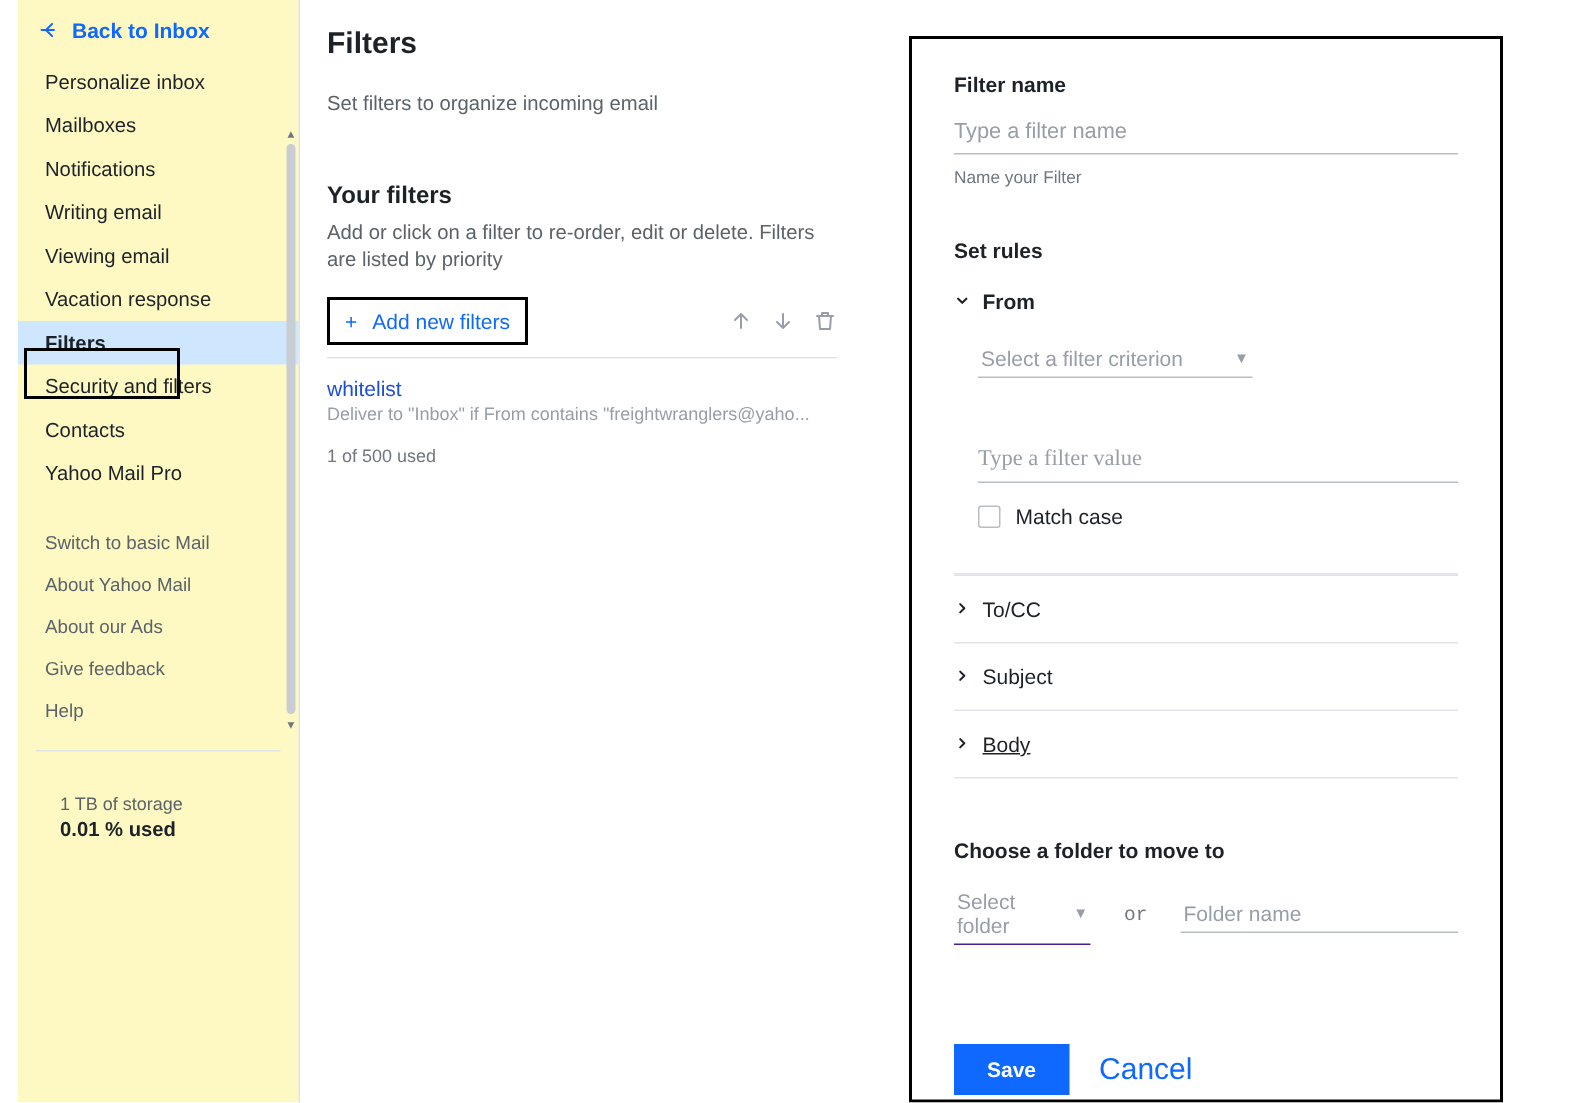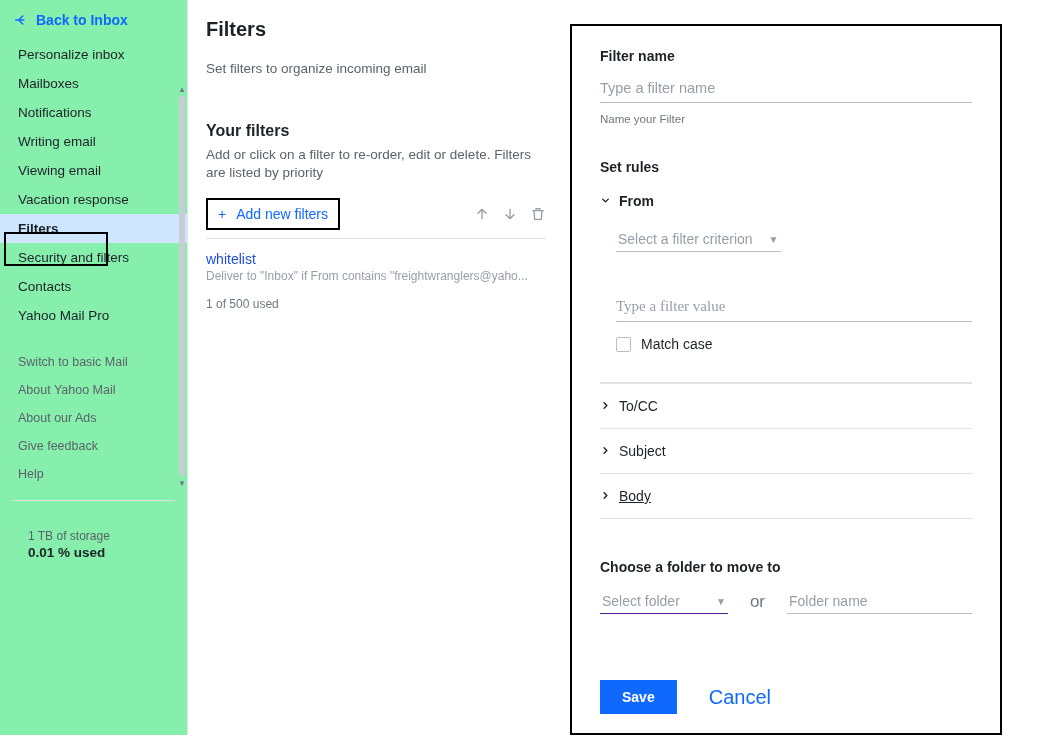--- a/index.html
+++ b/index.html
@@ -1,21 +1,21 @@
 <!DOCTYPE html>
 <html><head>
 <meta charset="utf-8">
 <style>
 * { box-sizing: border-box; margin: 0; padding: 0; font-family: -apple-system, BlinkMacSystemFont, "Segoe UI", Helvetica, Arial, sans-serif; }
 body { width: 1050px; height: 735px; background: #fff; color: #1d2228; overflow: hidden; }
 
 .page { display: flex; height: 100%; }
 
 
-.sidebar { width: 188px; border-right: 1px solid #e0e4e9; display: flex; flex-direction: column; background: #86efac; position: relative; }
+.sidebar { width: 188px; border-right: 1px solid #e0e4e9; display: flex; flex-direction: column; background: #fef9c3; position: relative; margin-left: 12px; }
 .back-link { display: flex; align-items: center; gap: 8px; color: #0f69ff; font-weight: 600; font-size: 14px; padding: 12px 14px; cursor: pointer; }
 .back-link svg { width: 14px; height: 14px; }
 .nav-list { position: relative; }
 .nav-item { font-size: 13.5px; padding: 7px 18px; cursor: pointer; color: #1d2228; }
 .nav-item.active { background: #cfe6ff; font-weight: 700; }
 .nav-item.small { font-size: 12.5px; color: #5b636a; }
 .nav-divider { border: none; border-top: 1px solid #e0e4e9; margin: 12px 12px 10px; }
 .storage { padding: 18px 0 0 28px; font-size: 12px; color: #5b636a; }
 .storage .used { font-weight: 700; color: #1d2228; font-size: 13.5px; margin-top: 2px; }
 .sidebar-scroll { position: absolute; right: 1px; top: 44px; width: 8px; height: 420px; display:flex; flex-direction:column; align-items:center; }
@@ -34,47 +34,47 @@
 .add-filter { display: inline-flex; align-items: center; gap: 10px; color: #0f69ff; font-size: 14px; padding: 6px 10px; cursor: pointer; border: 2px solid #000; }
 .row-icons { margin-left: auto; display: flex; gap: 12px; color: #979ea8; }
 .row-icons svg { width: 16px; height: 16px; }
 
 .filter-entry { margin-top: 12px; width: 340px; }
 .filter-entry .name { font-size: 14px; color: #1d4ed8; }
 .filter-entry .desc { font-size: 12px; color: #979ea8; margin-top: 2px; }
 .usage { font-size: 12px; color: #6e7780; margin-top: 14px; }
 
 
-.panel { width: 432px; margin: 24px 48px 0 0; border: 2px solid #000; padding: 22px 28px 24px; display: flex; flex-direction: column; }
+.panel { width: 396px; margin: 24px 48px 0 0; border: 2px solid #000; padding: 22px 28px 24px; display: flex; flex-direction: column; }
 .panel-label { font-size: 14px; font-weight: 700; margin-bottom: 10px; }
 .line-input { width: 100%; border: none; border-bottom: 1px solid #b9bdc5; font-size: 14.5px; padding: 6px 0; outline: none; color:#1d2228; }
 .line-input::placeholder { color: #979ea8; }
 .hint { font-size: 11.5px; color: #6e7780; margin-top: 10px; }
 
 .rules-label { font-size: 14px; font-weight: 700; margin-top: 34px; }
 .rule-head { display: flex; align-items: center; gap: 8px; font-size: 14px; font-weight: 600; margin-top: 18px; cursor: pointer; }
 .rule-head.sub { font-weight: 500; padding: 14px 0; border-top: 1px solid #e0e4e9; margin-top: 0; }
 .rule-body { padding: 18px 0 8px 16px; }
-.dropdown { display: inline-flex; align-items: center; border-bottom: 1px solid #b9bdc5; color: #979ea8; font-size: 14px; padding: 4px 2px; cursor: pointer; gap: 16px; }
+.dropdown { display: inline-flex; align-items: center; border-bottom: 1px solid #b9bdc5; color: #979ea8; font-size: 14px; padding: 4px 2px; cursor: pointer; gap: 34px; }
 .drop-caret { font-size: 10px; color: #979ea8; }
 .value-input { width: 100%; border: none; border-bottom: 1px solid #b9bdc5; font-size: 15px; padding: 6px 0; outline: none; margin-top: 40px; font-family: Liberation Serif, serif; }
 .value-input::placeholder { color: #979ea8; }
 .match-row { display: flex; align-items: center; gap: 10px; margin-top: 14px; font-size: 14px; color: #1d2228; }
 .checkbox { width: 15px; height: 15px; border: 1.5px solid #b9bdc5; border-radius: 2px; }
 
 .rule-divider-top { border-top: 1px solid #e0e4e9; margin-top: 22px; }
 
 .folder-label { font-size: 14px; font-weight: 700; margin-top: 40px; }
 .folder-row { display: flex; align-items: center; margin-top: 14px; gap: 22px; }
 .folder-select { display:inline-flex; align-items:center; justify-content:space-between; width: 150px; border-bottom: 1px solid #4c1d95; color:#979ea8; font-size: 14px; padding: 4px 2px; cursor:pointer; }
-.or-text { font-size: 17px; color: #6e7780; }
+.or-text { font-size: 13px; color: #6e7780; font-family: Liberation Mono, monospace; }
 .folder-input { flex:1; border:none; border-bottom:1px solid #b9bdc5; font-size:14px; padding:4px 2px; outline:none; }
 .folder-input::placeholder { color:#979ea8; }
 
-.actions { display: flex; align-items: center; gap: 32px; margin-top: 66px; }
+.actions { display: flex; align-items: center; gap: 20px; margin-top: 66px; }
 .btn-save { background: #0f69ff; color: #fff; border: none; font-size: 14px; font-weight: 600; padding: 9px 22px; cursor: pointer; }
 .btn-cancel { color: #0f69ff; font-size: 20px; cursor: pointer; }
 
 .chevron { display:inline-block; }
 </style>
 </head>
 <body>
 
 <div class="page">
 

